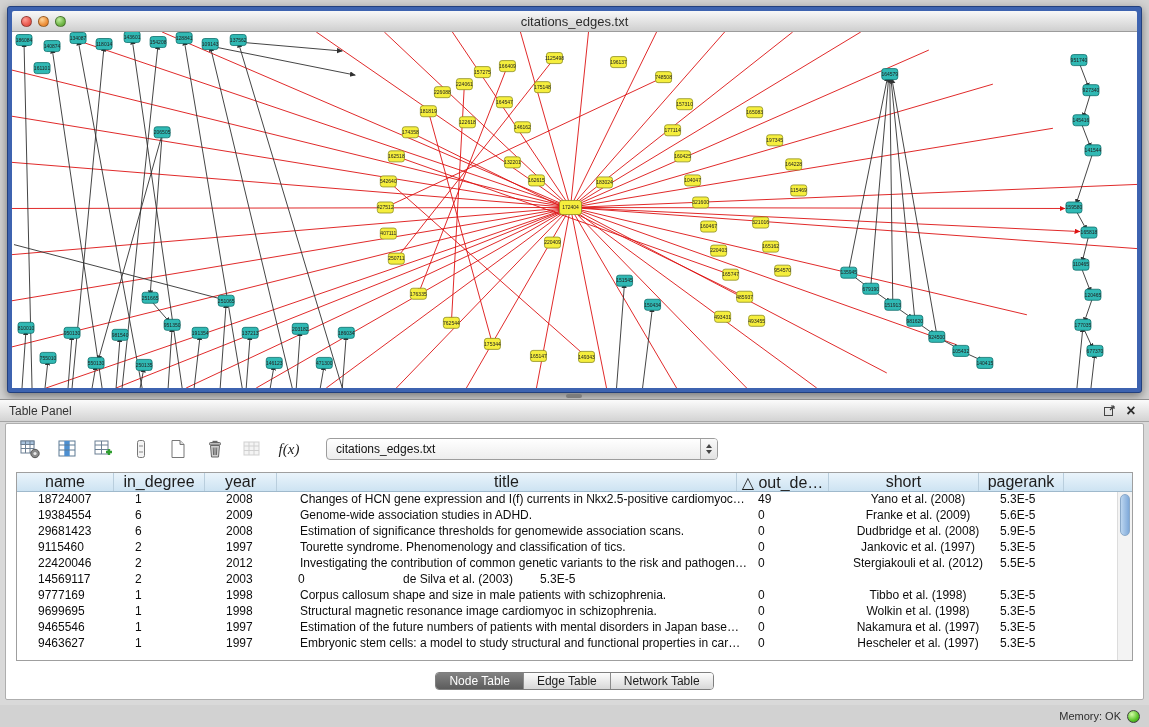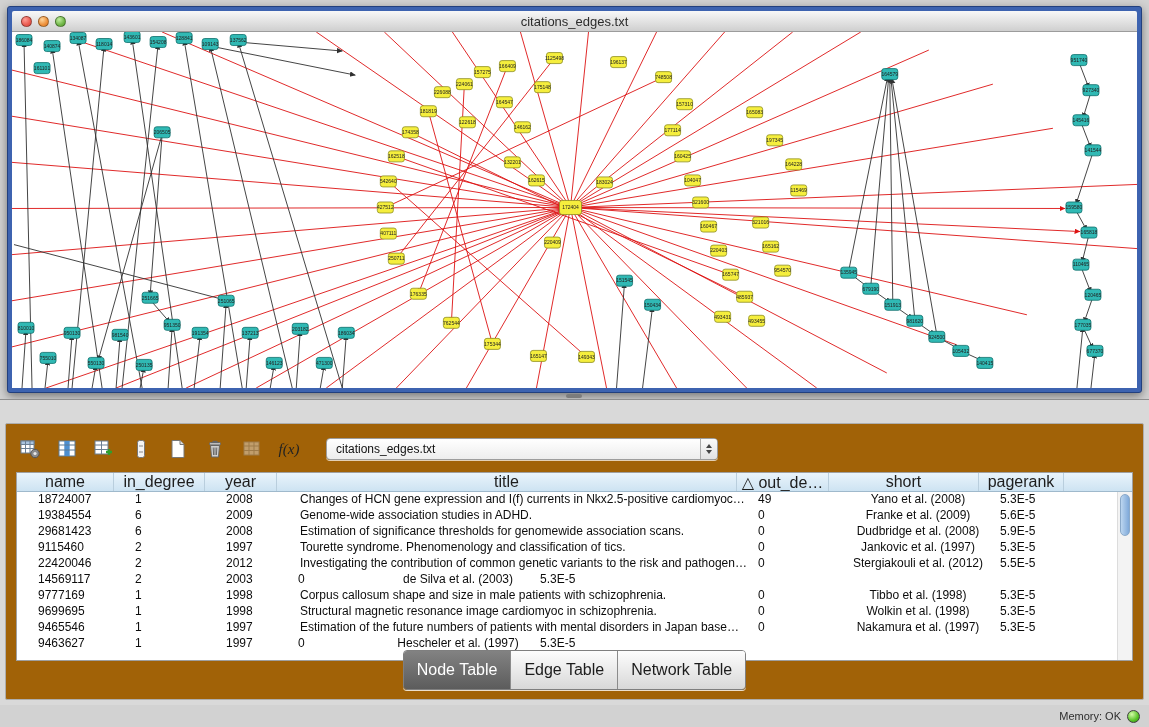--- a/index.html
+++ b/index.html
@@ -46,21 +46,21 @@
   .panel-header {
     position:absolute; top:0; left:0; right:0; height:22px;
     background:linear-gradient(#fbfbfb,#d3d3d3); border-bottom:1px solid #a5a5a5;
     display:flex; align-items:center; padding:0 9px; font-size:12px; color:#333;
   }
   .panel-header .spacer { flex:1; }
   .panel-btn { width:18px; height:16px; display:flex; align-items:center; justify-content:center; margin-left:4px; cursor:default; }
   .close-x { font-size:16px; font-weight:bold; color:#2d2d2d; line-height:14px; }
   .panel-body {
     position:absolute; top:23px; left:5px; right:5px; bottom:5px;
-    background:#a16207; border:1px solid #aeaeae; border-radius:2px;
+    background:#ffffff; border:1px solid #aeaeae; border-radius:2px;
   }
   .toolbar { position:absolute; top:8px; left:10px; right:10px; height:34px; display:flex; align-items:center; gap:9px; }
   .tool-btn { width:28px; height:28px; display:flex; align-items:center; justify-content:center; border-radius:3px; }
   .fx-btn { font-family:"Liberation Serif", serif; font-style:italic; font-size:15px; color:#222; padding:0 4px; }
   .combo {
     margin-left:14px; width:392px; height:22px;
     background:linear-gradient(#ffffff,#ededed); border:1px solid #9d9d9d; border-radius:4px;
     display:flex; align-items:center; font-size:12px; color:#111; position:relative;
     box-shadow:0 1px 0 rgba(255,255,255,.7);
   }
@@ -103,21 +103,21 @@
     background:#f3f3f3; border-left:1px solid #dcdcdc;
   }
   .vthumb {
     position:absolute; top:2px; left:2px; width:10px; height:42px; border-radius:5px;
     background:linear-gradient(90deg,#bcd6f0,#7fa9d9); border:1px solid #8aa9c9;
   }
 
   .tabs { position:absolute; bottom:9px; left:0; right:0; display:flex; justify-content:center; }
   .tabgroup { display:flex; border:1px solid #7f7f7f; border-radius:4px; overflow:hidden; box-shadow:0 1px 0 rgba(255,255,255,.8); }
   .tab {
-    padding:10px 13px; font-size:16px; color:#1c1c1c;
+    padding:1px 13px; font-size:12px; color:#1c1c1c;
     background:linear-gradient(#fdfdfd,#d8d8d8); border-right:1px solid #8b8b8b;
   }
   .tab:last-child { border-right:none; }
   .tab.selected { background:linear-gradient(#828282,#5c5c5c); color:#ffffff; }
 
   
   .statusbar {
     position:absolute; left:0; right:0; bottom:0; height:22px;
     display:flex; align-items:center; justify-content:flex-end; gap:6px; padding:0 9px;
     font-size:11px; color:#2e2e2e;margin-top:42px;
@@ -618,20 +618,33 @@
           <rect x="1074" y="312.5" width="16" height="11" rx="2.5" fill="#30b9b4" stroke="#0e6f6b" stroke-width="0.8"></rect>
           <text x="1082" y="319.8" font-size="5" text-anchor="middle" fill="#222" font-family="Liberation Sans, sans-serif">677370</text>
         </g>
       </svg>
     </div>
 </div>
 
 <div class="split-grip"></div>
 
 <div class="table-panel">
+  <div class="panel-header">
+    <span>Table Panel</span>
+    <span class="spacer"></span>
+    <span class="panel-btn">
+      <svg width="13" height="13" viewBox="0 0 13 13">
+        <rect x="1.5" y="3.5" width="8" height="8" fill="none" stroke="#444" stroke-width="1"></rect>
+        <path d="M7 6 L11 2 M11 2 L8 2 M11 2 L11 5" stroke="#444" stroke-width="1.2" fill="none"></path>
+      </svg>
+    </span>
+    <span class="panel-btn">
+        <span class="close-x">×</span>
+      </span>
+  </div>
 
   <div class="panel-body">
     <div class="toolbar">
       <div class="tool-btn">
         <svg width="22" height="22" viewBox="0 0 22 22">
           <rect x="2" y="3" width="13" height="12" fill="#fff" stroke="#6b7f93" stroke-width="1"></rect>
           <rect x="2" y="3" width="13" height="3.5" fill="#aac4de" stroke="#6b7f93" stroke-width="1"></rect>
           <line x1="6.5" y1="3" x2="6.5" y2="15" stroke="#6b7f93"></line>
             <line x1="11" y1="3" x2="11" y2="15" stroke="#6b7f93"></line>
           <line x1="2" y1="10.5" x2="15" y2="10.5" stroke="#6b7f93"></line>
@@ -790,20 +803,21 @@
             <div class="td c2">1997</div>
             <div class="td c3">Estimation of the future numbers of patients with mental disorders in Japan base…</div>
             <div class="td c4">0</div>
             <div class="td c5">Nakamura et al. (1997)</div>
             <div class="td c6">5.3E-5</div>
           </div>
           <div class="tr">
             <div class="td c0">9463627</div>
             <div class="td c1">1</div>
             <div class="td c2">1997</div>
+            <div class="td c3">Embryonic stem cells: a model to study structural and functional properties in car…</div>
             <div class="td c4">0</div>
             <div class="td c5">Hescheler et al. (1997)</div>
             <div class="td c6">5.3E-5</div>
           </div>
         </div>
       <div class="vscroll">
         <div class="vthumb"></div>
       </div>
     </div>
 

